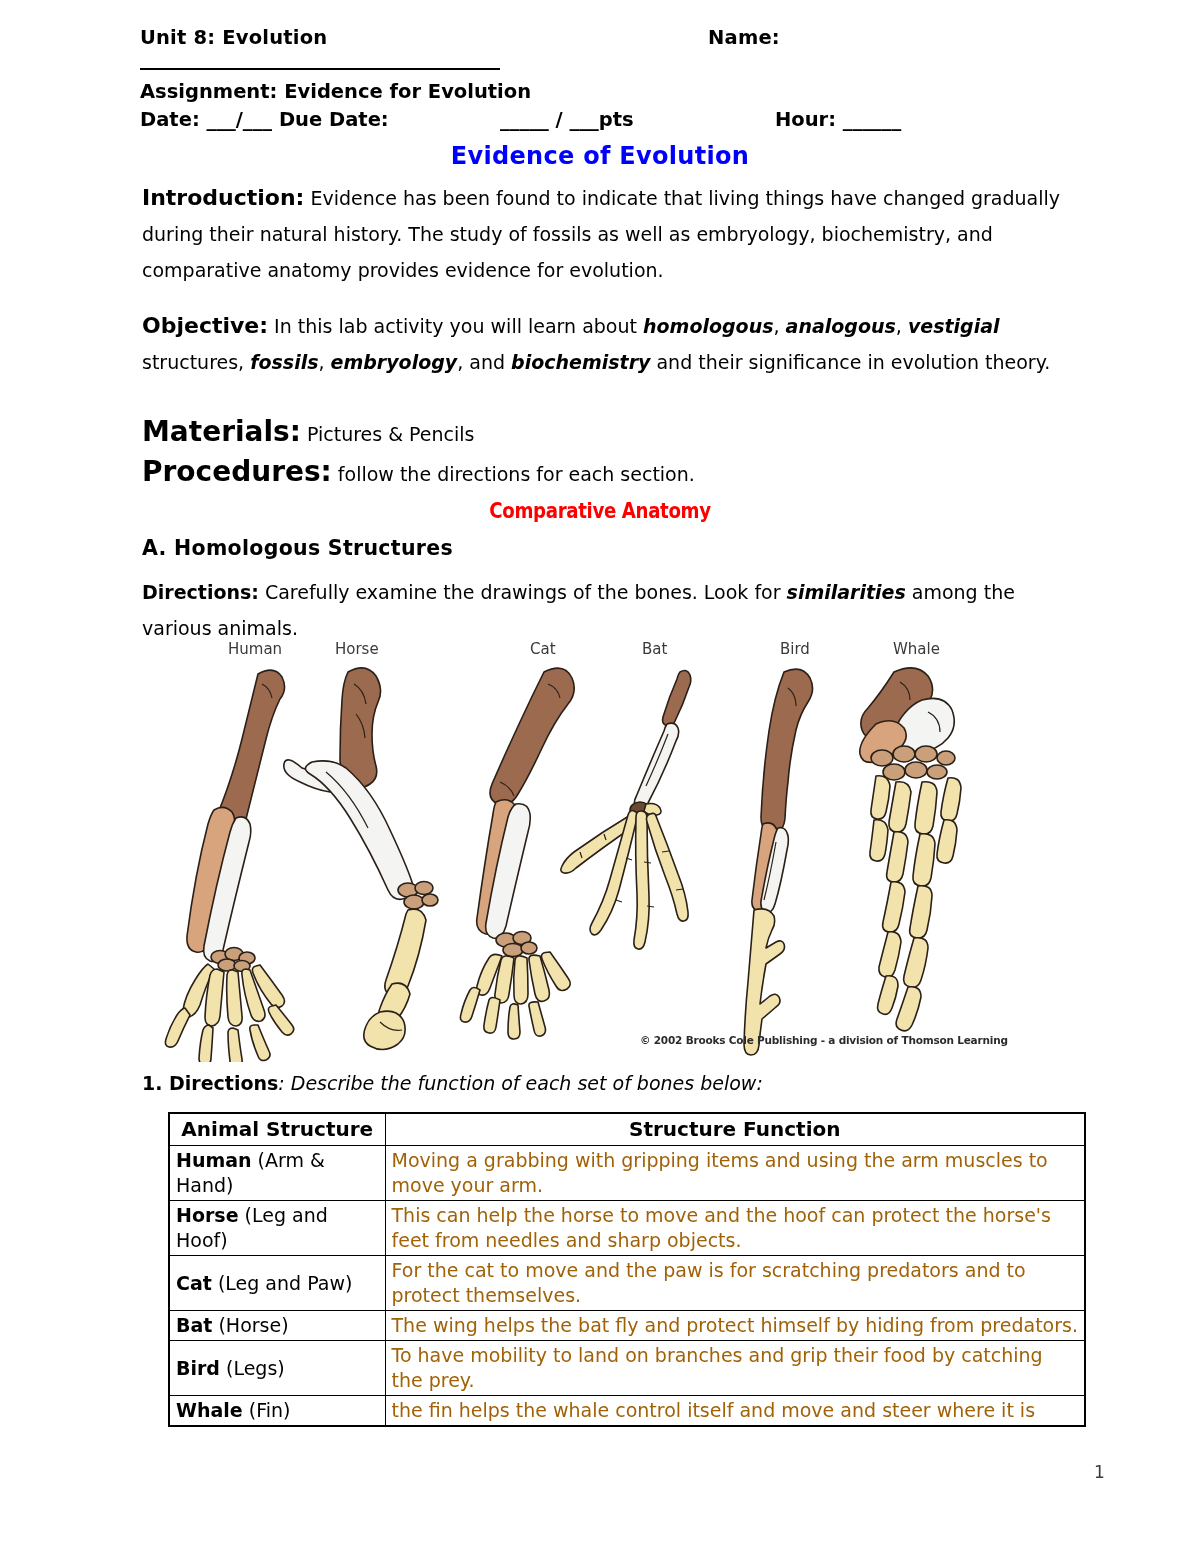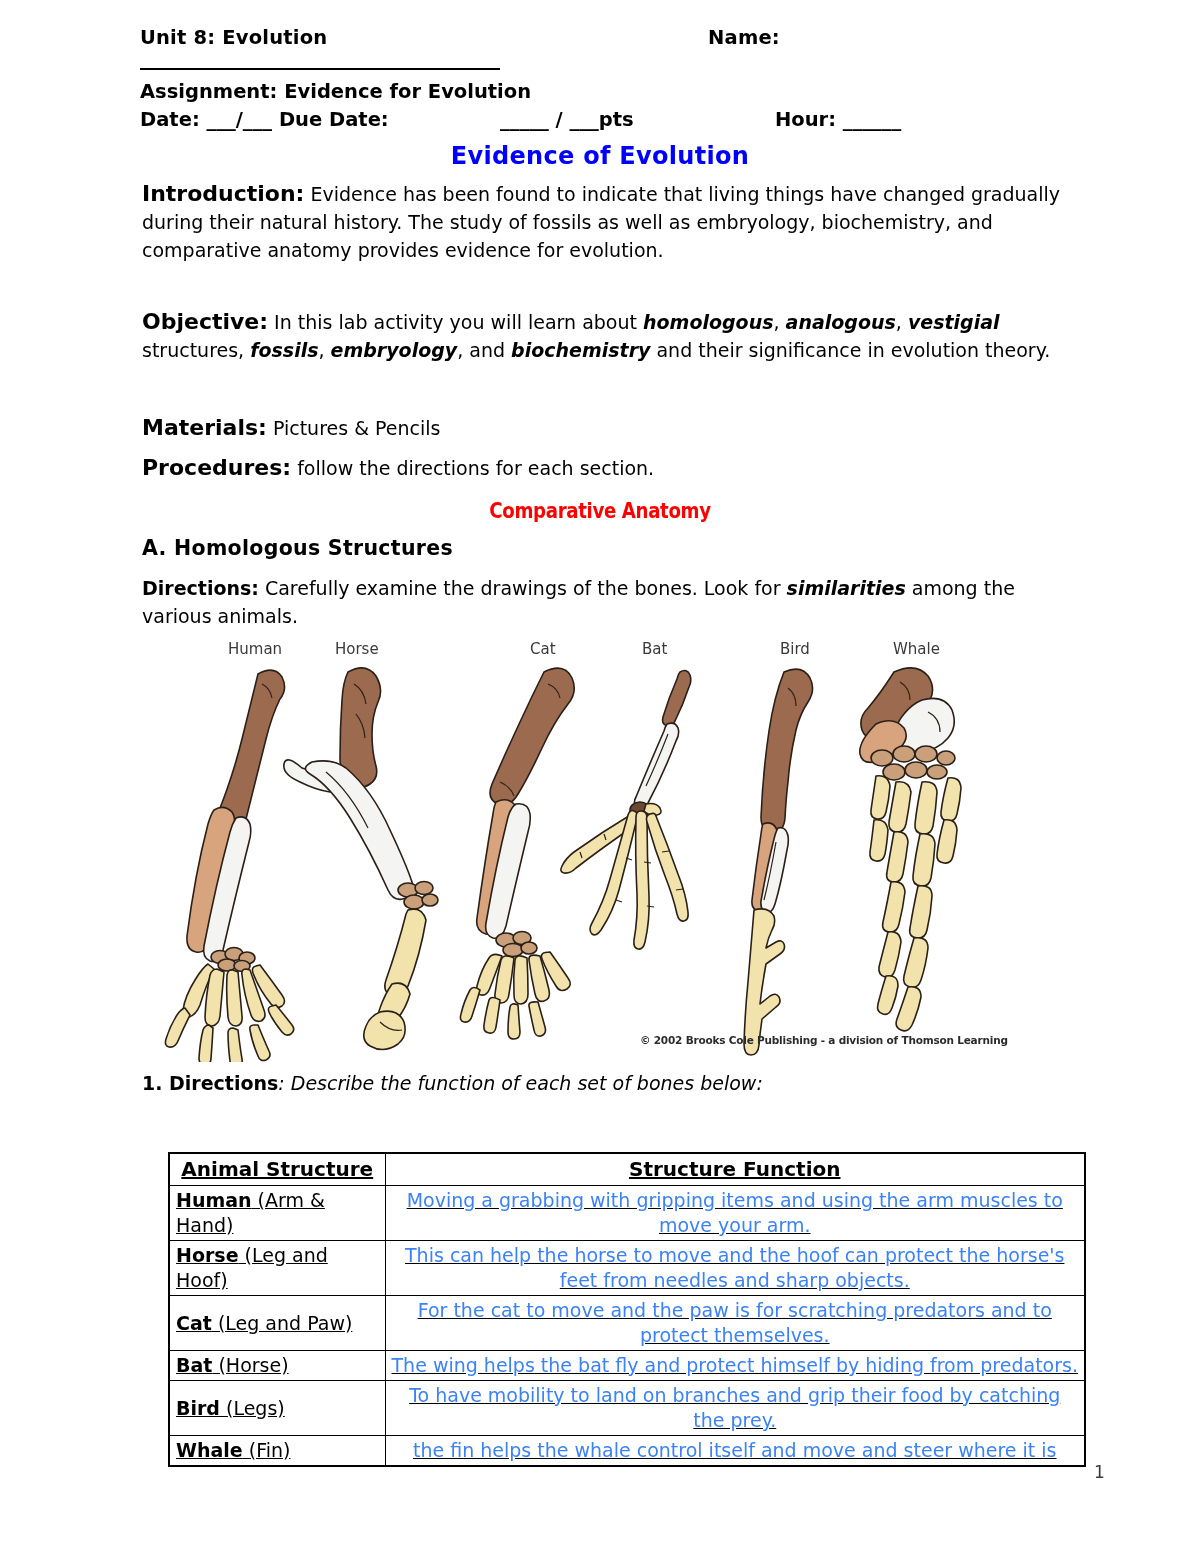--- a/index.html
+++ b/index.html
@@ -72,35 +72,35 @@
     font-family: "DejaVu Sans", sans-serif;
     letter-spacing: 0.3px;
   }
 
   
   .para {
     position: absolute;
     left: 142px;
     width: 944px;
     font-size: 19px;
-    line-height: 28px;
+    line-height: 36px;
     font-family: "DejaVu Sans", sans-serif;
   }
   .para .lead {
     font-weight: bold;
     font-size: 22px;
   }
   .para i { font-style: italic; font-weight: bold; }
 
   .p-intro { top: 180px; }
   .p-obj   { top: 308px; }
   .p-mat   { top: 414px; }
   .p-proc  { top: 454px; }
 
-  .p-mat .lead, .p-proc .lead { font-size: 22px; }
+  .p-mat .lead, .p-proc .lead { font-size: 28px; }
 
   .section-red {
     position: absolute;
     left: 0;
     top: 498px;
     width: 1200px;
     text-align: center;
     color: #ff0000;
     font-size: 22px;
     font-weight: bold;
@@ -156,52 +156,50 @@
     top: 1072px;
     font-size: 19px;
   }
   .p-num-dir b { font-weight: bold; }
   .p-num-dir i { font-style: italic; }
 
   
   table.fn {
     position: absolute;
     left: 168px;
-    top: 1152px;
+    top: 1112px;
     width: 918px;
     border-collapse: collapse;
     table-layout: fixed;
     border: 2.5px solid #000;
-    text-decoration: underline;
   }
   table.fn td, table.fn th {
     border: 1.6px solid #000;
     padding: 2px 6px;
     vertical-align: middle;
     font-size: 19px;
     line-height: 25px;
     font-family: "DejaVu Sans", sans-serif;
   }
   table.fn th {
     text-align: center;
     font-weight: bold;
     font-size: 20px;
     padding: 3px 6px;
   }
   table.fn col.c1 { width: 216px; }
   td.animal { font-size: 19px; margin-top: 44px; }
   td.animal b { font-weight: bold; }
   td.animal span.paren { font-weight: normal; }
   td.func {
-    color: #3b82f6;
+    color: #a16207;
     font-size: 18.5px;
     line-height: 25px;
     vertical-align: top;
     padding-top: 4px;
-    text-align: center;
   }
 
   .page-num {
     position: absolute;
     left: 1094px;
     top: 1462px;
     font-size: 17px;
     color: #3a3a3a;
   }
 </style>

